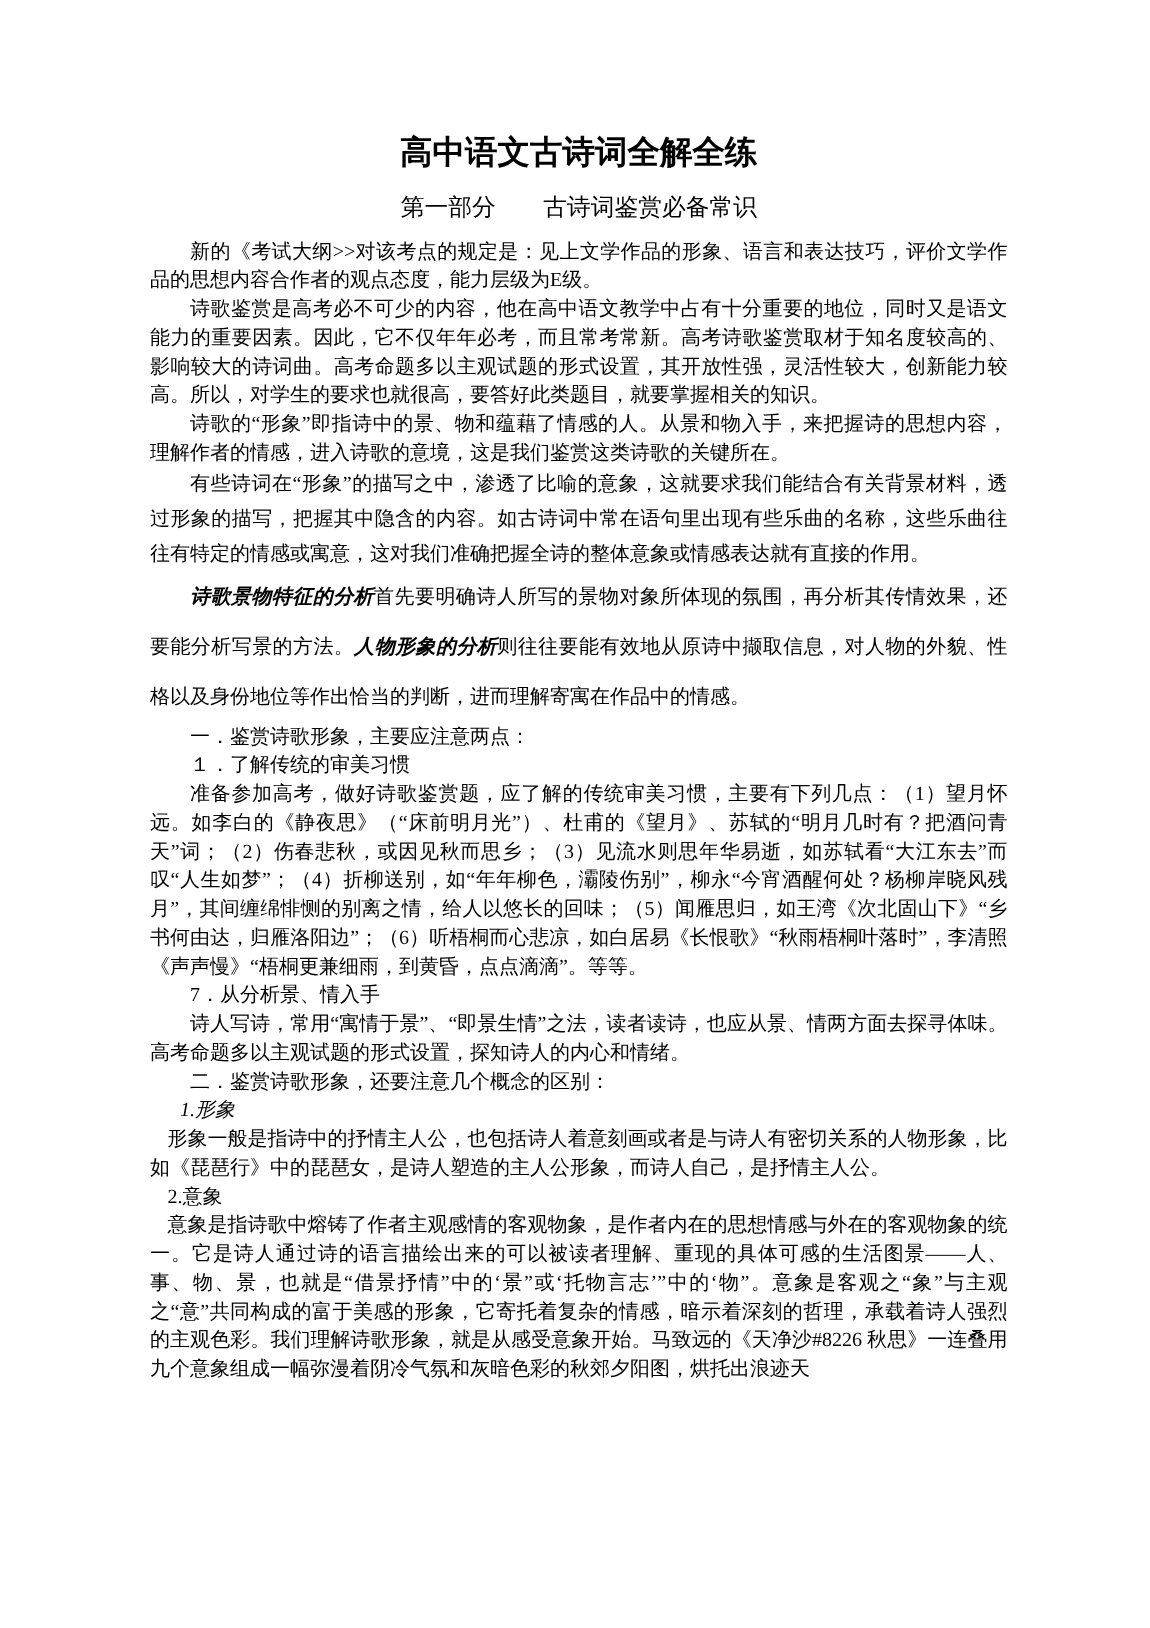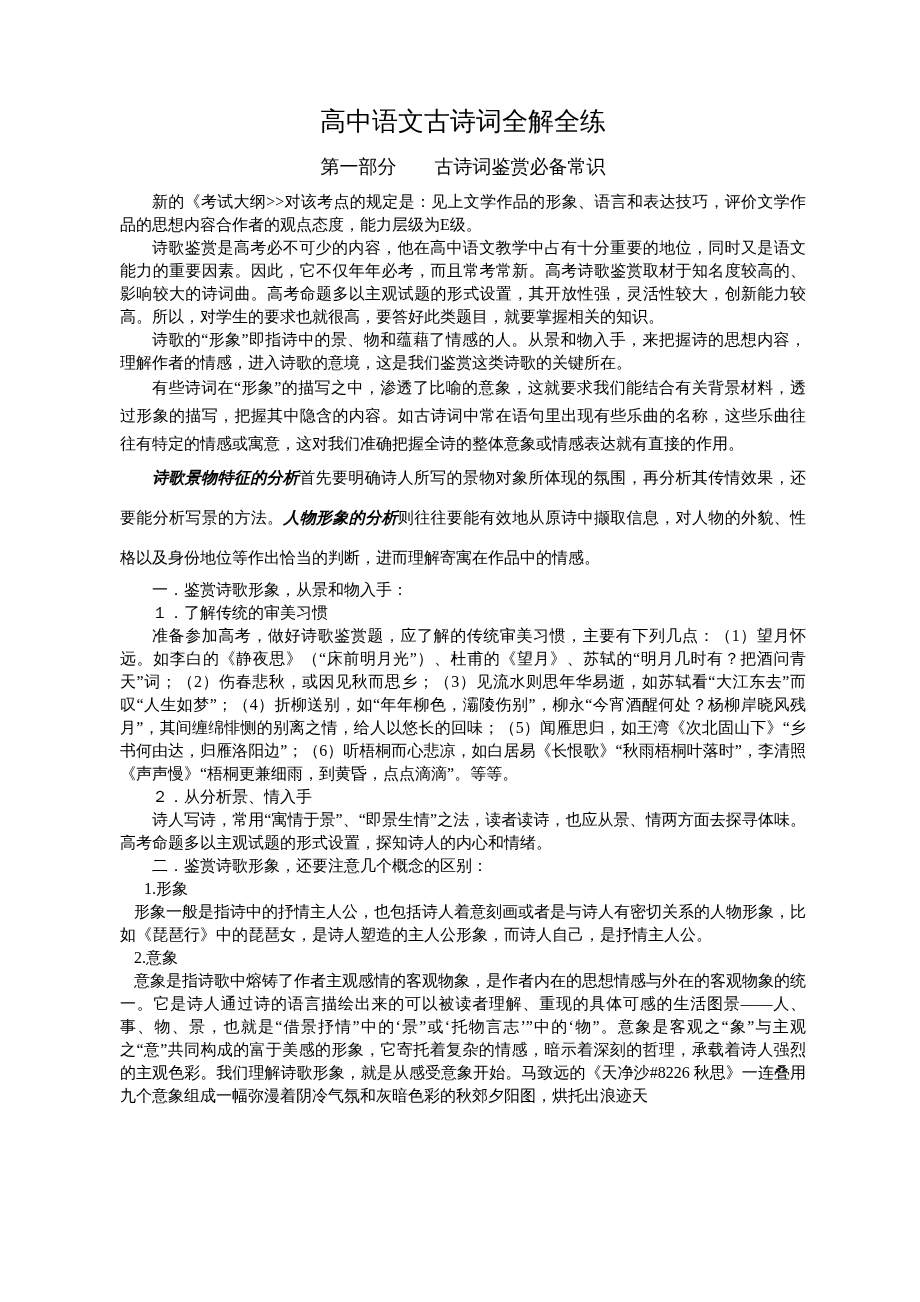--- a/index.html
+++ b/index.html
@@ -15,40 +15,40 @@
     background: #ffffff;
     color: #000000;
     padding: 104px 114px 0 120px;
     overflow: hidden;
     font-family: "Liberation Serif", "DejaVu Serif", serif;
   }
   .doc-title {
     margin: 0 0 12px 0;
     font-size: 26px;
     line-height: 36px;
-    font-weight: normal;
+    font-weight: bold;
     text-align: center;
   }
   .section-heading {
     margin: 0 0 8px 0;
     font-size: 19px;
     line-height: 30px;
     font-weight: normal;
     text-align: center;
   }
   .para {
     margin: 0;
     font-size: 16px;
     line-height: 23px;
     text-align: justify;
     text-indent: 32px;
   }
   .para.wide { line-height: 40px; }
   .para.mid  { line-height: 28px; }
-  .para.in1  { text-indent: 24px; }
+  .para.in1  { text-indent: 24px; font-style: italic; }
   .para.in05 { text-indent: 14px; }
   .em {
     font-weight: bold;
     font-style: italic;
   }
 </style>
 </head>
 <body>
 
 <main class="page">
@@ -60,27 +60,27 @@
   <p class="para">新的《考试大纲&gt;&gt;对该考点的规定是：见上文学作品的形象、语言和表达技巧，评价文学作品的思想内容合作者的观点态度，能力层级为E级。</p>
 
   <p class="para">诗歌鉴赏是高考必不可少的内容，他在高中语文教学中占有十分重要的地位，同时又是语文能力的重要因素。因此，它不仅年年必考，而且常考常新。高考诗歌鉴赏取材于知名度较高的、影响较大的诗词曲。高考命题多以主观试题的形式设置，其开放性强，灵活性较大，创新能力较高。所以，对学生的要求也就很高，要答好此类题目，就要掌握相关的知识。</p>
 
   <p class="para">诗歌的“形象”即指诗中的景、物和蕴藉了情感的人。从景和物入手，来把握诗的思想内容，理解作者的情感，进入诗歌的意境，这是我们鉴赏这类诗歌的关键所在。</p>
 
   <p class="para mid">有些诗词在“形象”的描写之中，渗透了比喻的意象，这就要求我们能结合有关背景材料，透过形象的描写，把握其中隐含的内容。如古诗词中常在语句里出现有些乐曲的名称，这些乐曲往往有特定的情感或寓意，这对我们准确把握全诗的整体意象或情感表达就有直接的作用。</p>
 
   <p class="para wide"><span class="em">诗歌景物特征的分析</span><span>首先要明确诗人所写的景物对象所体现的氛围，再分析其传情效果，还要能分析写景的方法。</span><span class="em">人物形象的分析</span><span>则往往要能有效地从原诗中撷取信息，对人物的外貌、性格以及身份地位等作出恰当的判断，进而理解寄寓在作品中的情感。</span></p>
 
-  <p class="para">一．鉴赏诗歌形象，从景和物入手：</p>
+  <p class="para">一．鉴赏诗歌形象，主要应注意两点：</p>
 
   <p class="para">１．了解传统的审美习惯</p>
 
   <p class="para">准备参加高考，做好诗歌鉴赏题，应了解的传统审美习惯，主要有下列几点：（1）望月怀远。如李白的《静夜思》（“床前明月光”）、杜甫的《望月》、苏轼的“明月几时有？把酒问青天”词；（2）伤春悲秋，或因见秋而思乡；（3）见流水则思年华易逝，如苏轼看“大江东去”而叹“人生如梦”；（4）折柳送别，如“年年柳色，灞陵伤别”，柳永“今宵酒醒何处？杨柳岸晓风残月”，其间缠绵悱恻的别离之情，给人以悠长的回味；（5）闻雁思归，如王湾《次北固山下》“乡书何由达，归雁洛阳边”；（6）听梧桐而心悲凉，如白居易《长恨歌》“秋雨梧桐叶落时”，李清照《声声慢》“梧桐更兼细雨，到黄昏，点点滴滴”。等等。</p>
 
-  <p class="para">２．从分析景、情入手</p>
+  <p class="para">7．从分析景、情入手</p>
 
   <p class="para">诗人写诗，常用“寓情于景”、“即景生情”之法，读者读诗，也应从景、情两方面去探寻体味。高考命题多以主观试题的形式设置，探知诗人的内心和情绪。</p>
 
   <p class="para">二．鉴赏诗歌形象，还要注意几个概念的区别：</p>
 
   <p class="para in1">1.形象</p>
 
   <p class="para in05">形象一般是指诗中的抒情主人公，也包括诗人着意刻画或者是与诗人有密切关系的人物形象，比如《琵琶行》中的琵琶女，是诗人塑造的主人公形象，而诗人自己，是抒情主人公。</p>
 
   <p class="para in05">2.意象</p>

